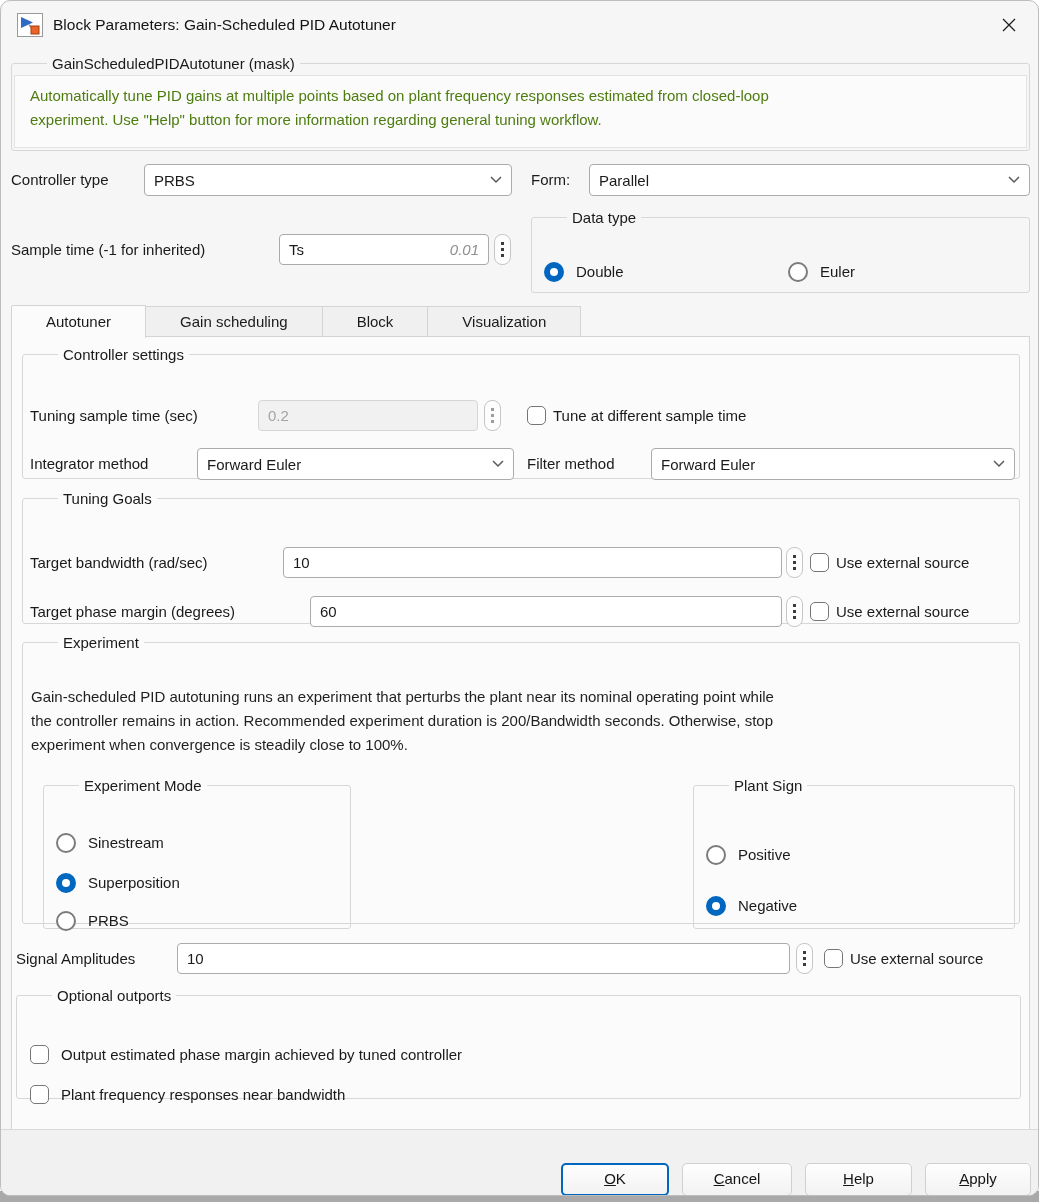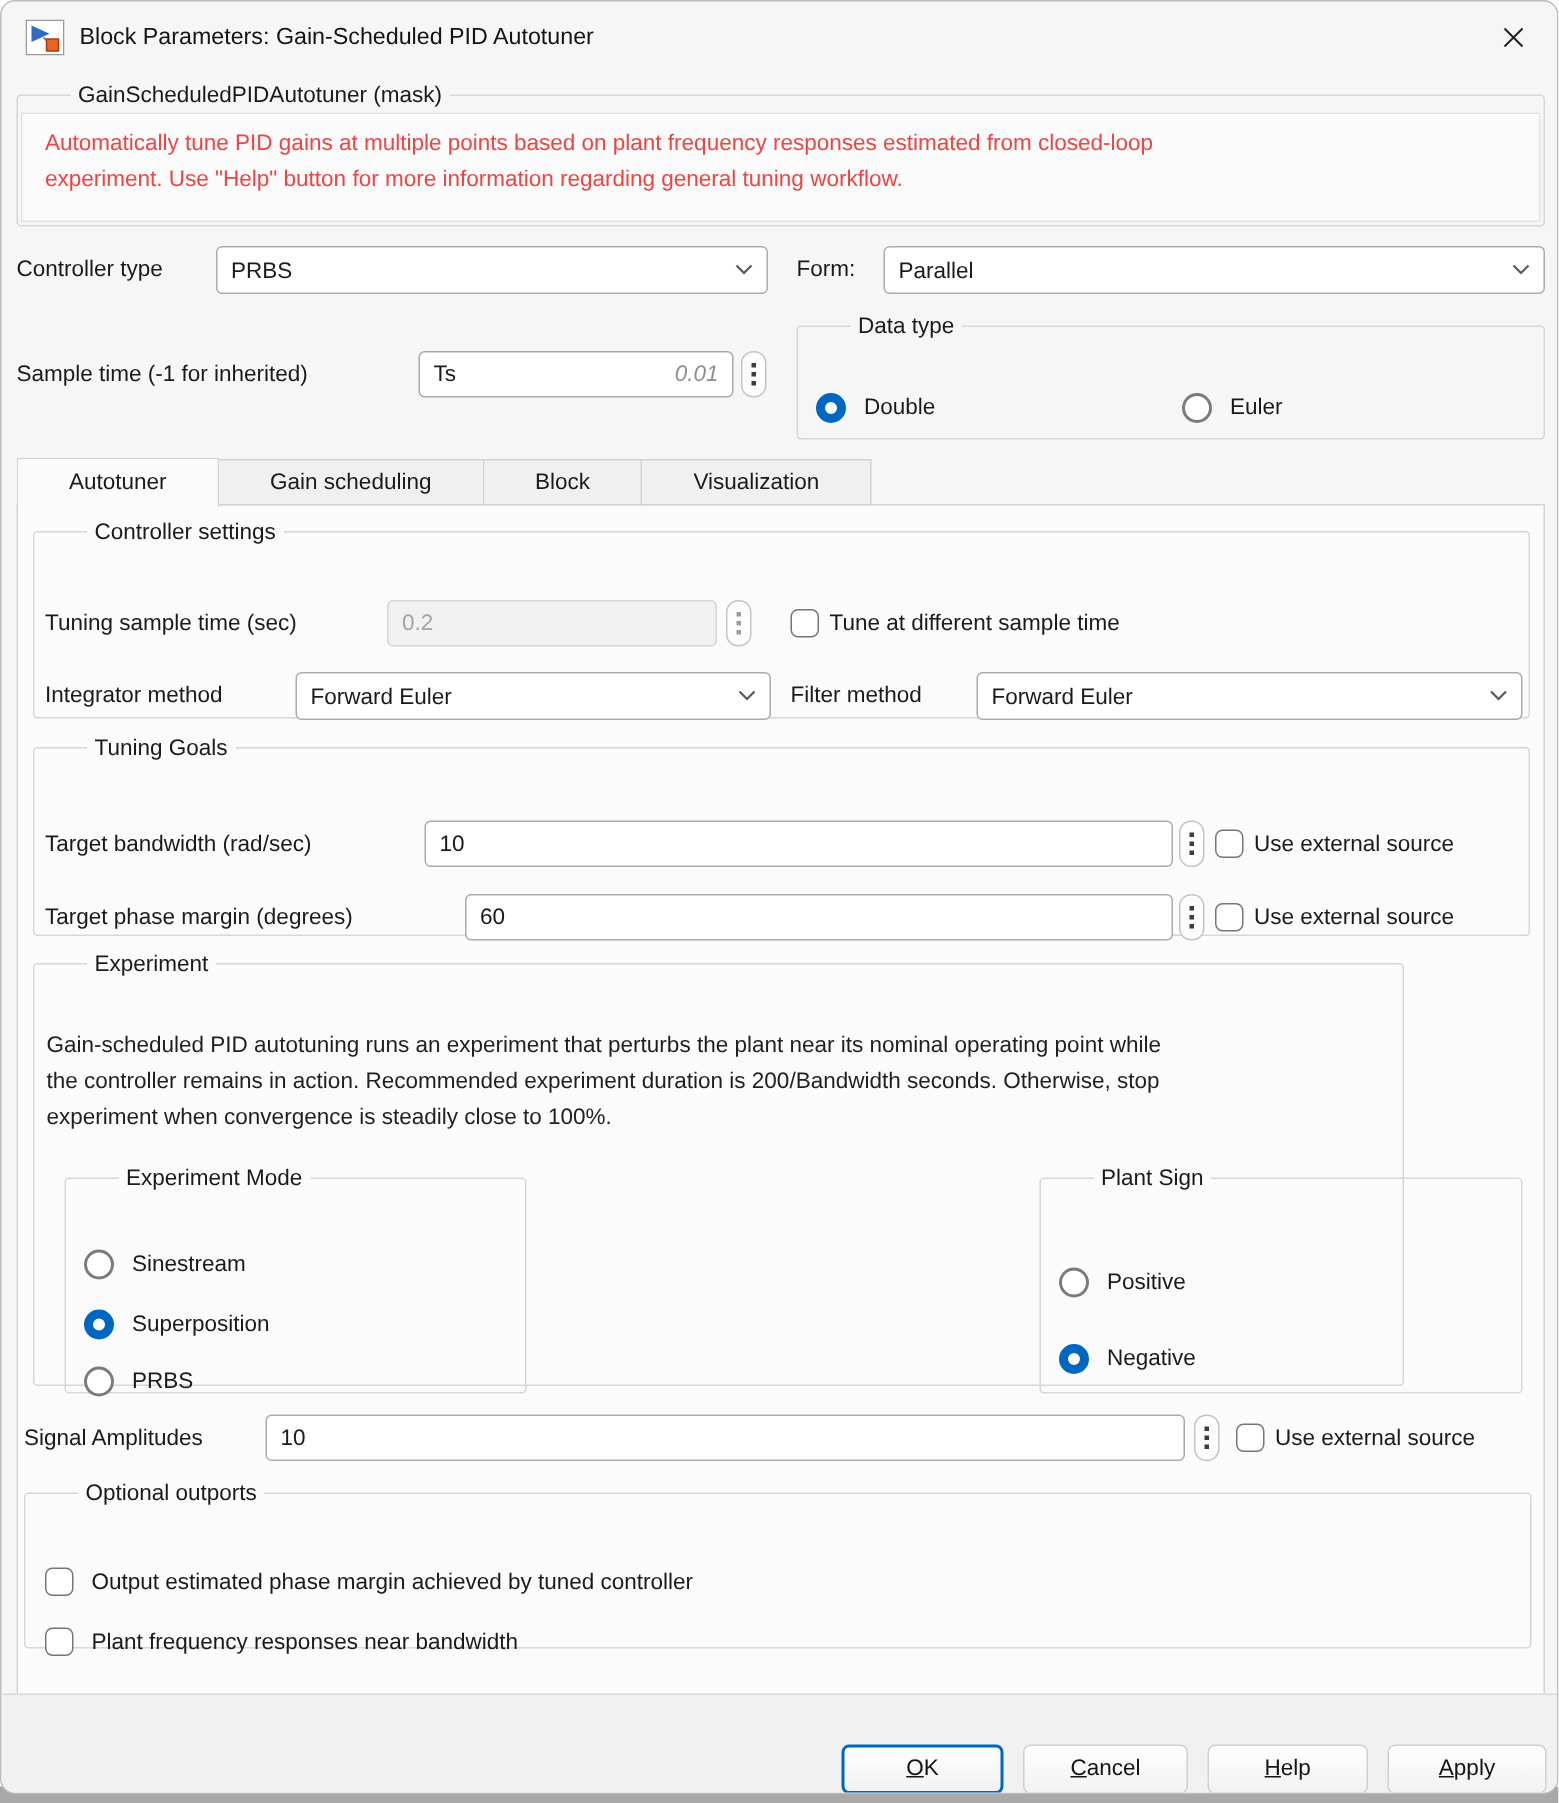--- a/index.html
+++ b/index.html
@@ -39,21 +39,21 @@
 
   .checkbox { position:absolute; width:19px; height:19px; background:#fff; border:1.5px solid #767676; border-radius:5px; cursor:pointer; }
 
   .radio-row { position:absolute; display:flex; align-items:center; gap:12px; height:25px; cursor:pointer; }
   .radio { width:20px; height:20px; border-radius:50%; background:#fff; border:2px solid #7b7b7b; flex:0 0 auto; }
   .radio.checked { border:6px solid #0067c0; }
   .radio-row span { font-size:15px; white-space:nowrap; }
 
   
   .mask-desc { position:absolute; left:2px; right:2px; top:3px; bottom:2px; background:#fbfbfb;
-    border:1px solid #e3e3e3; padding:8px 15px; font-size:15px; line-height:24px; color:#ef4444; }
+    border:1px solid #e3e3e3; padding:8px 15px; font-size:15px; line-height:24px; color:#4d7c0f; }
 
   
   .tabs { position:absolute; left:10px; top:304px; display:flex; align-items:flex-end; z-index:3; }
   .tab { height:31px; line-height:30px; padding:0 34px; font-size:15px; background:#f0f0f0;
     border:1px solid #d4d4d4; border-left:none; cursor:pointer; white-space:nowrap; }
   .tab:first-child { border-left:1px solid #d4d4d4; border-top-left-radius:2px; }
   .tab.selected { height:33px; line-height:32px; background:#fbfbfb; border-bottom:none; margin-bottom:-1px; }
 
   .panel { position:absolute; left:10px; top:335px; width:1019px; height:793px;
     background:#fbfbfb; border:1px solid #d4d4d4; border-bottom:none; z-index:1; }
@@ -205,21 +205,21 @@
         </div>
         <div class="spinner" style="left:763px; top:89px;">
             <i></i>
             <i></i>
             <i></i>
           </div>
         <span class="checkbox" style="left:787px; top:95px;"></span>
         <span class="lbl" style="left:813px; top:89px;">Use external source</span>
       </fieldset>
 
-      <fieldset style="left:10px; top:297px; width:914px; height:290px;">
+      <fieldset style="left:10px; top:297px; width:998px; height:290px;">
         <legend>Experiment</legend>
         <div class="exp-desc">
           <div>Gain-scheduled PID autotuning runs an experiment that perturbs the plant near its nominal operating point while</div>
           <div>the controller remains in action.  Recommended experiment duration is 200/Bandwidth seconds.  Otherwise, stop</div>
           <div>experiment when convergence is steadily close to 100%.</div>
         </div>
 
         <fieldset style="left:20px; top:126px; width:308px; height:152px;">
           <legend>Experiment Mode</legend>
           <div class="radio-row" style="left:12px; top:36px;">

